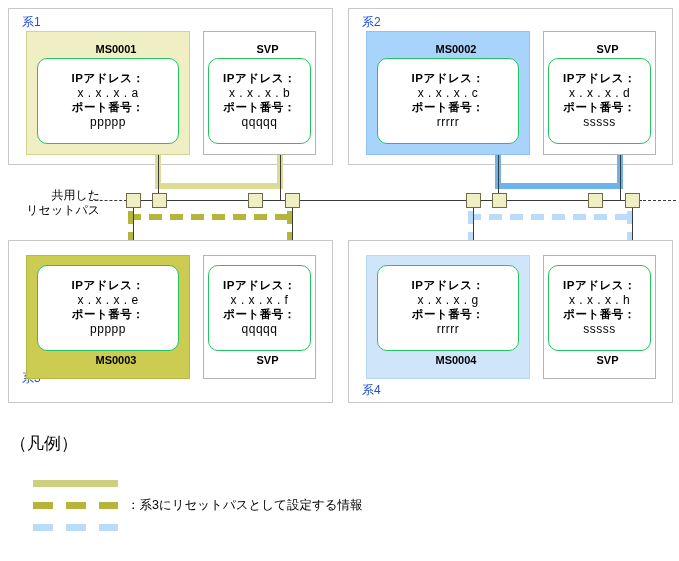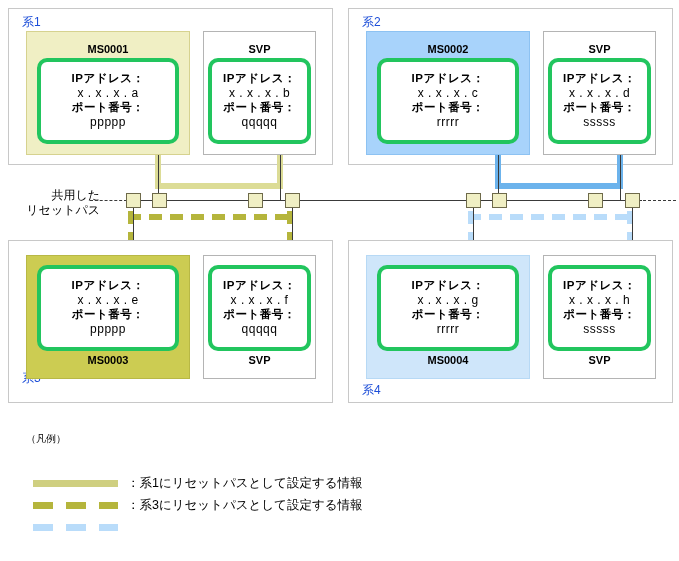--- a/index.html
+++ b/index.html
@@ -45,29 +45,30 @@
 
   .panel-title {
     position: absolute;
     left: 0;
     width: 100%;
     text-align: center;
     font-size: 11px;
     font-weight: bold;
     line-height: 1;
     white-space: nowrap;
+    padding-left: 8px;
   }
   .panel-title.top    { top: 12px; }
   .panel-title.bottom { bottom: 12px; }
 
   
   .info {
     position: absolute;
     background: #ffffff;
-    border: 4px solid #22c55e;
+    border: 1px solid #22c55e;
     border-radius: 10px;
     box-sizing: border-box;
     display: flex;
     flex-direction: column;
     align-items: center;
     justify-content: center;
     line-height: 1.18;
   }
   .info .lbl {
     font-size: 11.5px;
@@ -149,23 +150,22 @@
     width: 6px;
     background: repeating-linear-gradient(to bottom,
       #b9dcfa 0 13px, rgba(0,0,0,0) 13px 21px);
   }
 
   
   .legend-title {
     position: absolute;
     left: 10px;
     top: 432px;
-    font-size: 10px;
-    white-space: nowrap;
-    margin-left: 16px;
+    font-size: 17px;
+    white-space: nowrap;
   }
   .legend-list {
     position: absolute;
     left: 33px;
     top: 472px;
     width: 520px;
   }
   .legend-row {
     display: flex;
     align-items: center;
@@ -326,21 +326,20 @@
   <div class="lbl">IPアドレス：</div>
   <div class="val">x . x . x . h</div>
   <div class="lbl">ポート番号：</div>
   <div class="val">sssss</div>
 </div>
 
 <div class="legend-title">（凡例）</div>
 <div class="legend-list">
   <div class="legend-row">
     <div class="legend-swatch s1"></div>
-    <div class="legend-text">：系1にリセットパスとして設定する情報</div>
   </div>
   <div class="legend-row">
     <div class="legend-swatch s3"></div>
     <div class="legend-text">：系3にリセットパスとして設定する情報</div>
   </div>
   <div class="legend-row">
     <div class="legend-swatch s4"></div>
   </div>
 </div>
 

